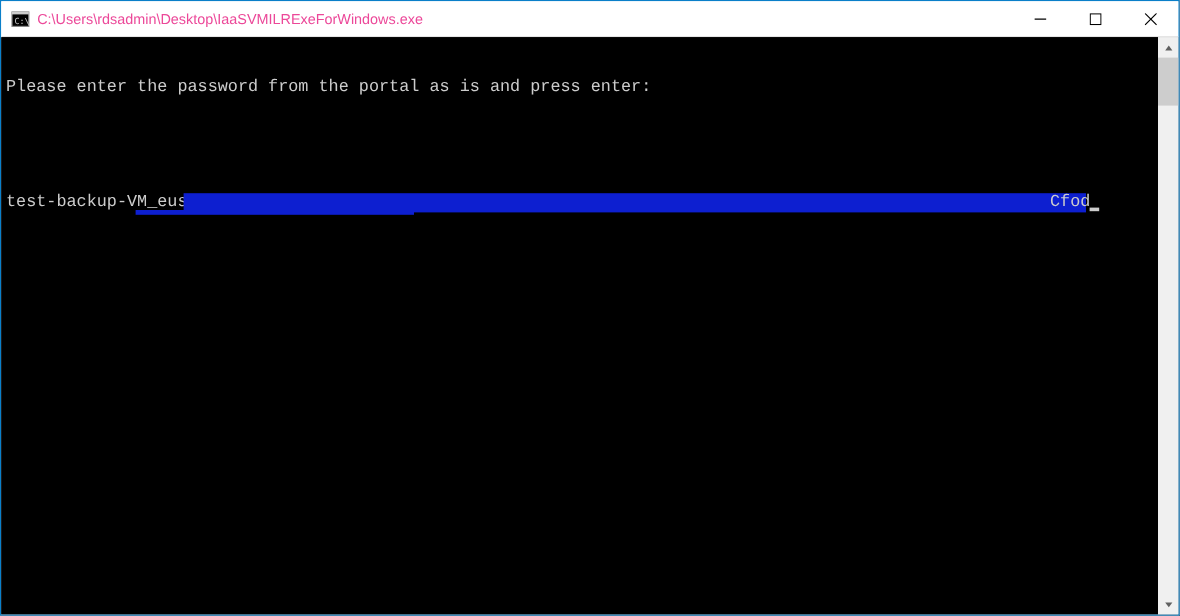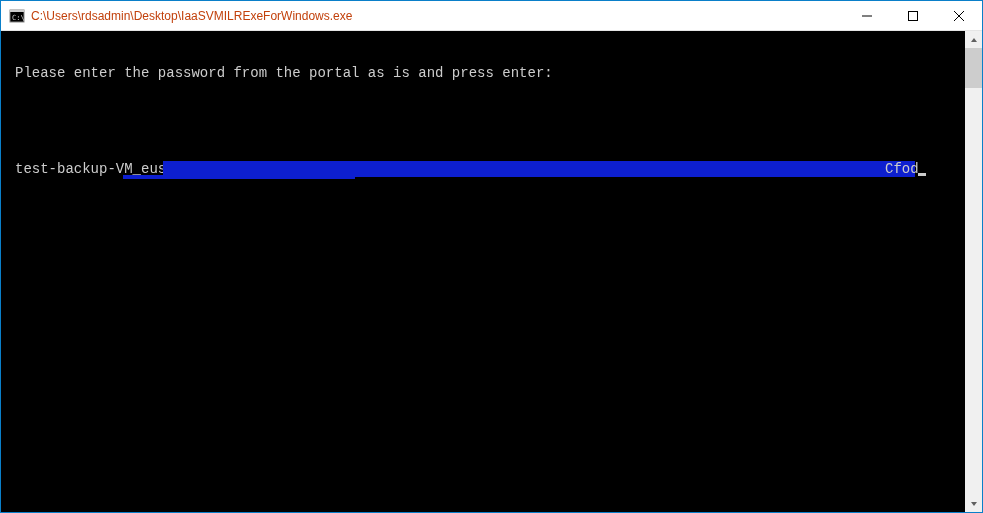--- a/index.html
+++ b/index.html
@@ -23,21 +23,21 @@
     width: 16px;
     height: 16px;
     margin-left: 8px;
     margin-right: 6px;
     display: inline-block;
   }
   .title-icon svg { width: 16px; height: 16px; }
   .title-text {
     flex: 1;
     font-size: 12px;
-    color: #c2410c;
+    color: #ec4899;
     white-space: nowrap;
     overflow: hidden;
   }
   .win-controls {
     display: flex;
     height: 100%;
   }
   .win-btn {
     width: 46px;
     height: 100%;
@@ -55,21 +55,21 @@
     background: #000;
     display: flex;
   }
   .console {
     flex: 1;
     background: #000;
     color: #ccc;
     font-family: Consolas, "Courier New", monospace;
     font-size: 14px;
     line-height: 16px;
-    padding: 2px 0 0 14px;
+    padding: 2px 0 0 4px;
     position: relative;
     white-space: pre;
   }
   .console-line {
     display: block;
     position: relative;
     height: 16px;
   }
   .redaction-bar {
     position: absolute;

